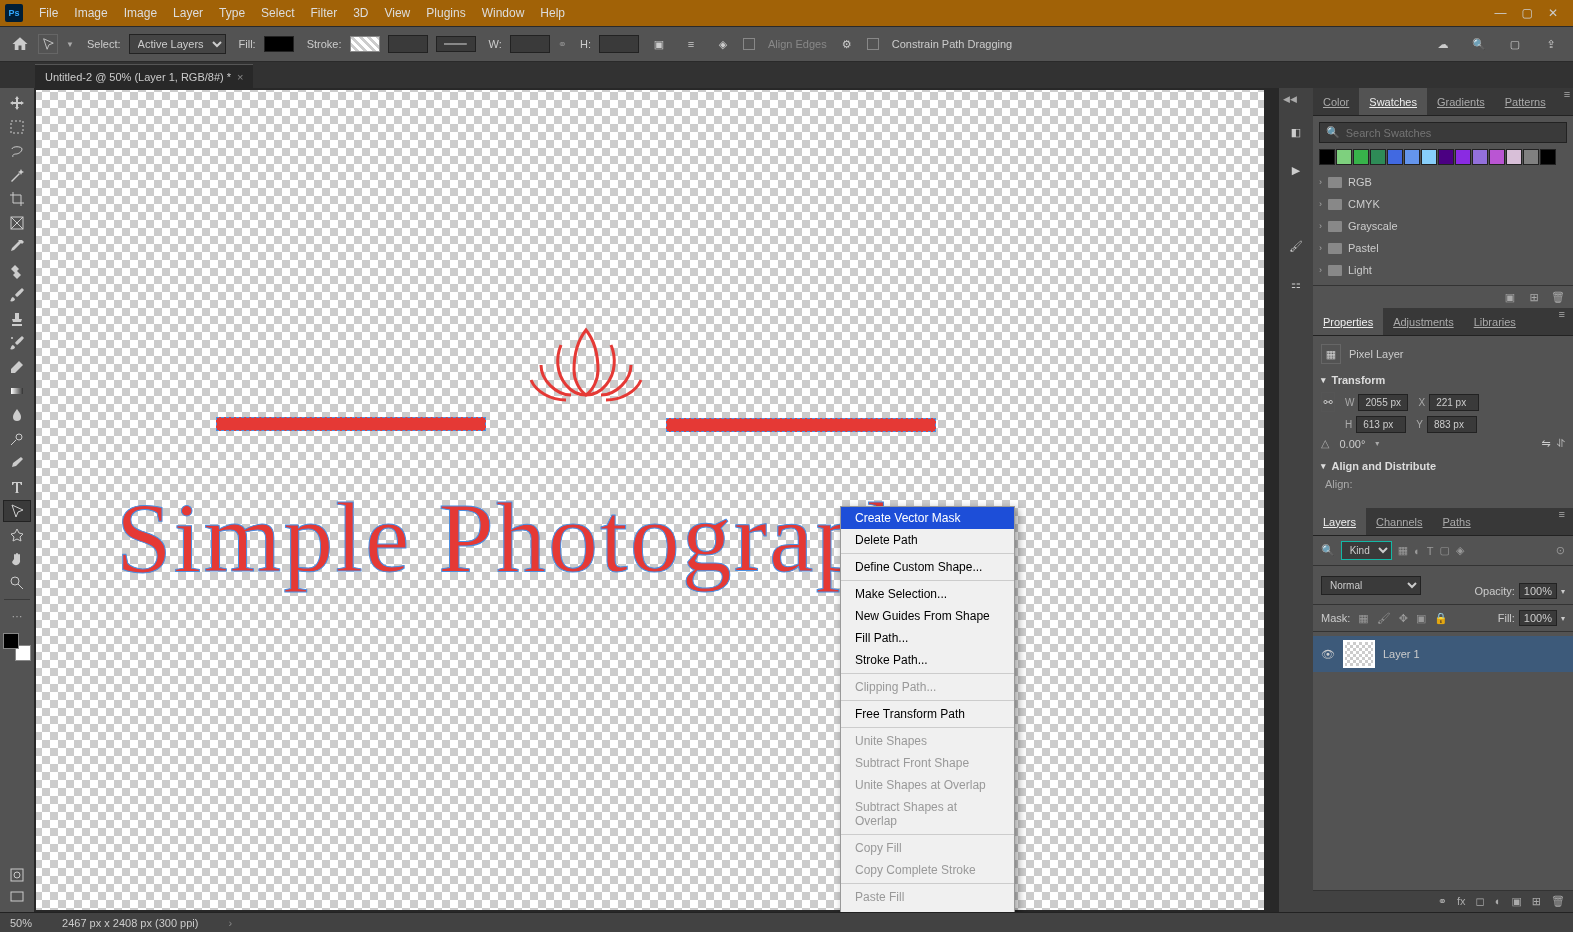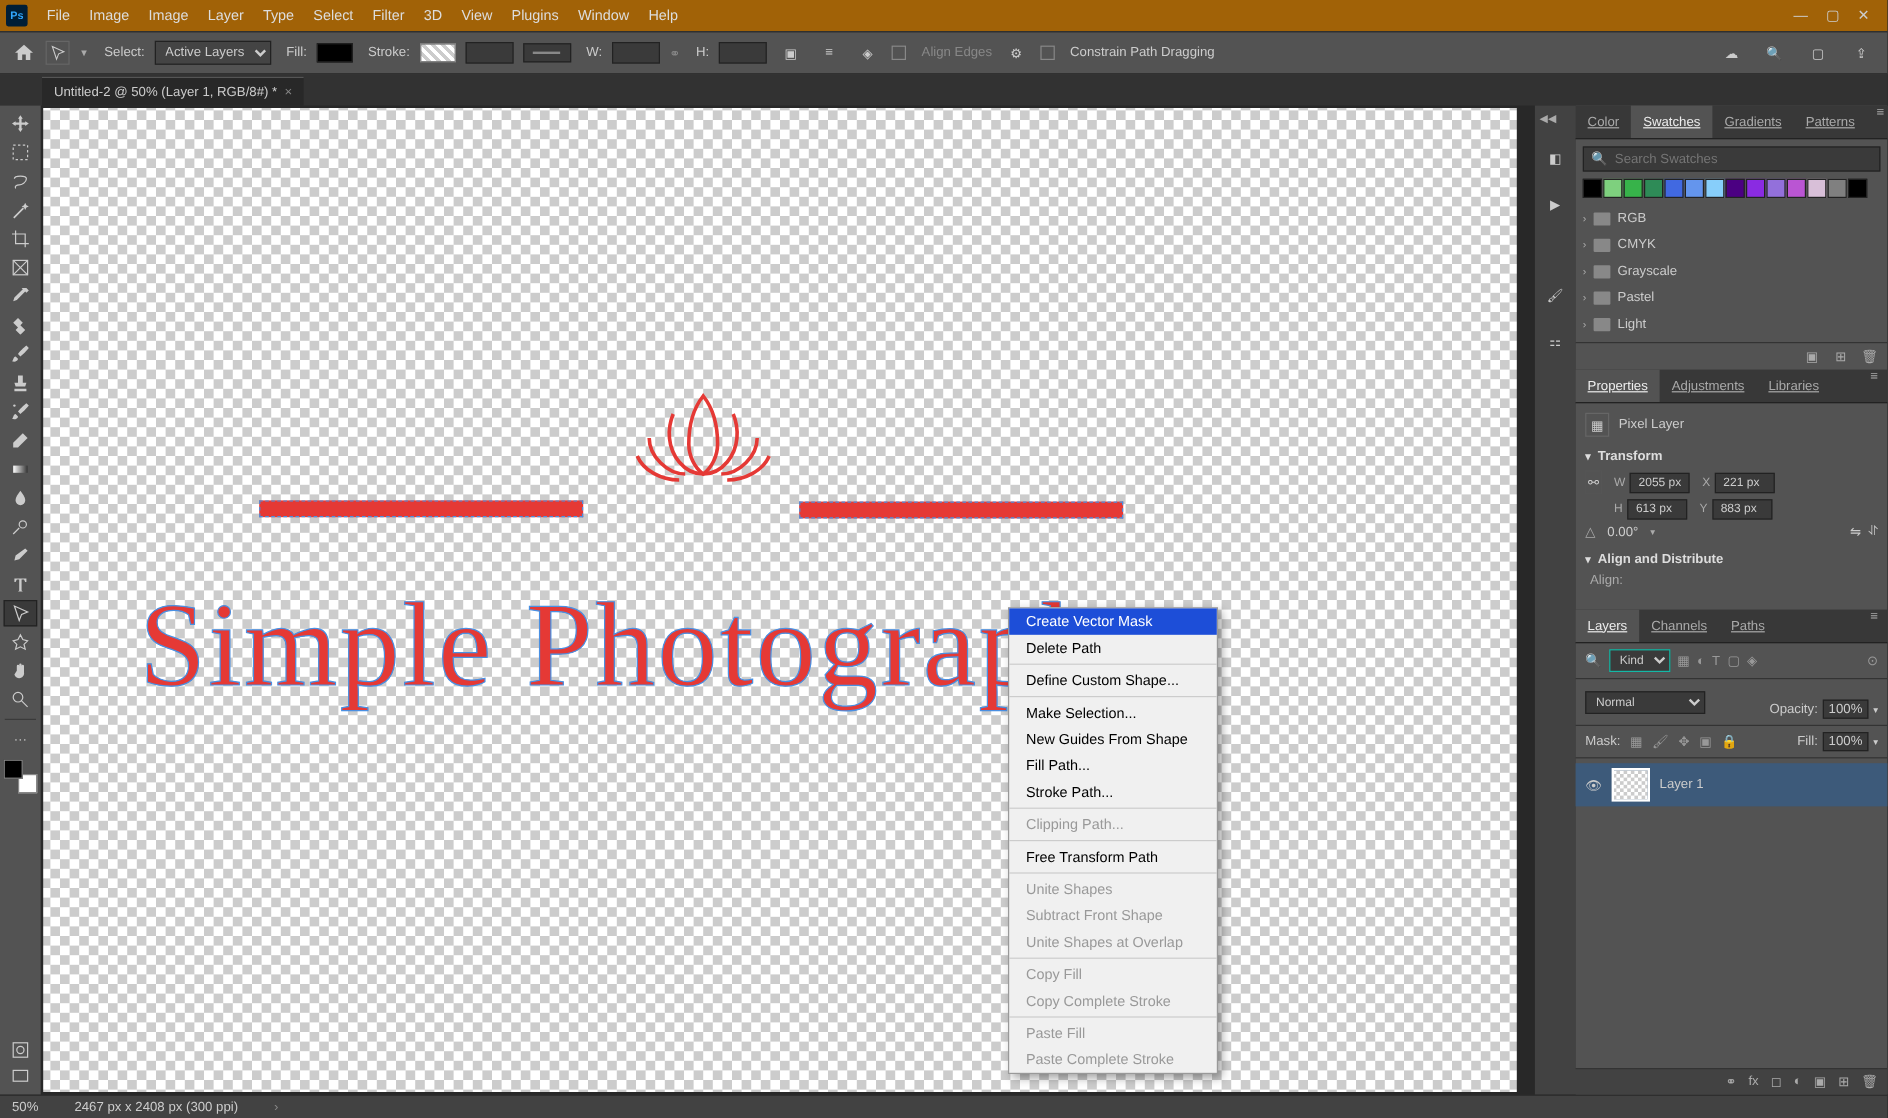--- a/index.html
+++ b/index.html
@@ -358,20 +358,21 @@
         <div class="cm-item">Fill Path...</div>
         <div class="cm-item">Stroke Path...</div>
         <div class="cm-sep"></div>
         <div class="cm-item disabled">Clipping Path...</div>
         <div class="cm-sep"></div>
         <div class="cm-item">Free Transform Path</div>
         <div class="cm-sep"></div>
         <div class="cm-item disabled">Unite Shapes</div>
         <div class="cm-item disabled">Subtract Front Shape</div>
         <div class="cm-item disabled">Unite Shapes at Overlap</div>
+        <div class="cm-item disabled">Subtract Shapes at Overlap</div>
         <div class="cm-sep"></div>
         <div class="cm-item disabled">Copy Fill</div>
         <div class="cm-item disabled">Copy Complete Stroke</div>
         <div class="cm-sep"></div>
         <div class="cm-item disabled">Paste Fill</div>
         <div class="cm-item disabled">Paste Complete Stroke</div>
       </div>
   </div>
 
   <div class="collapsed-panels">

